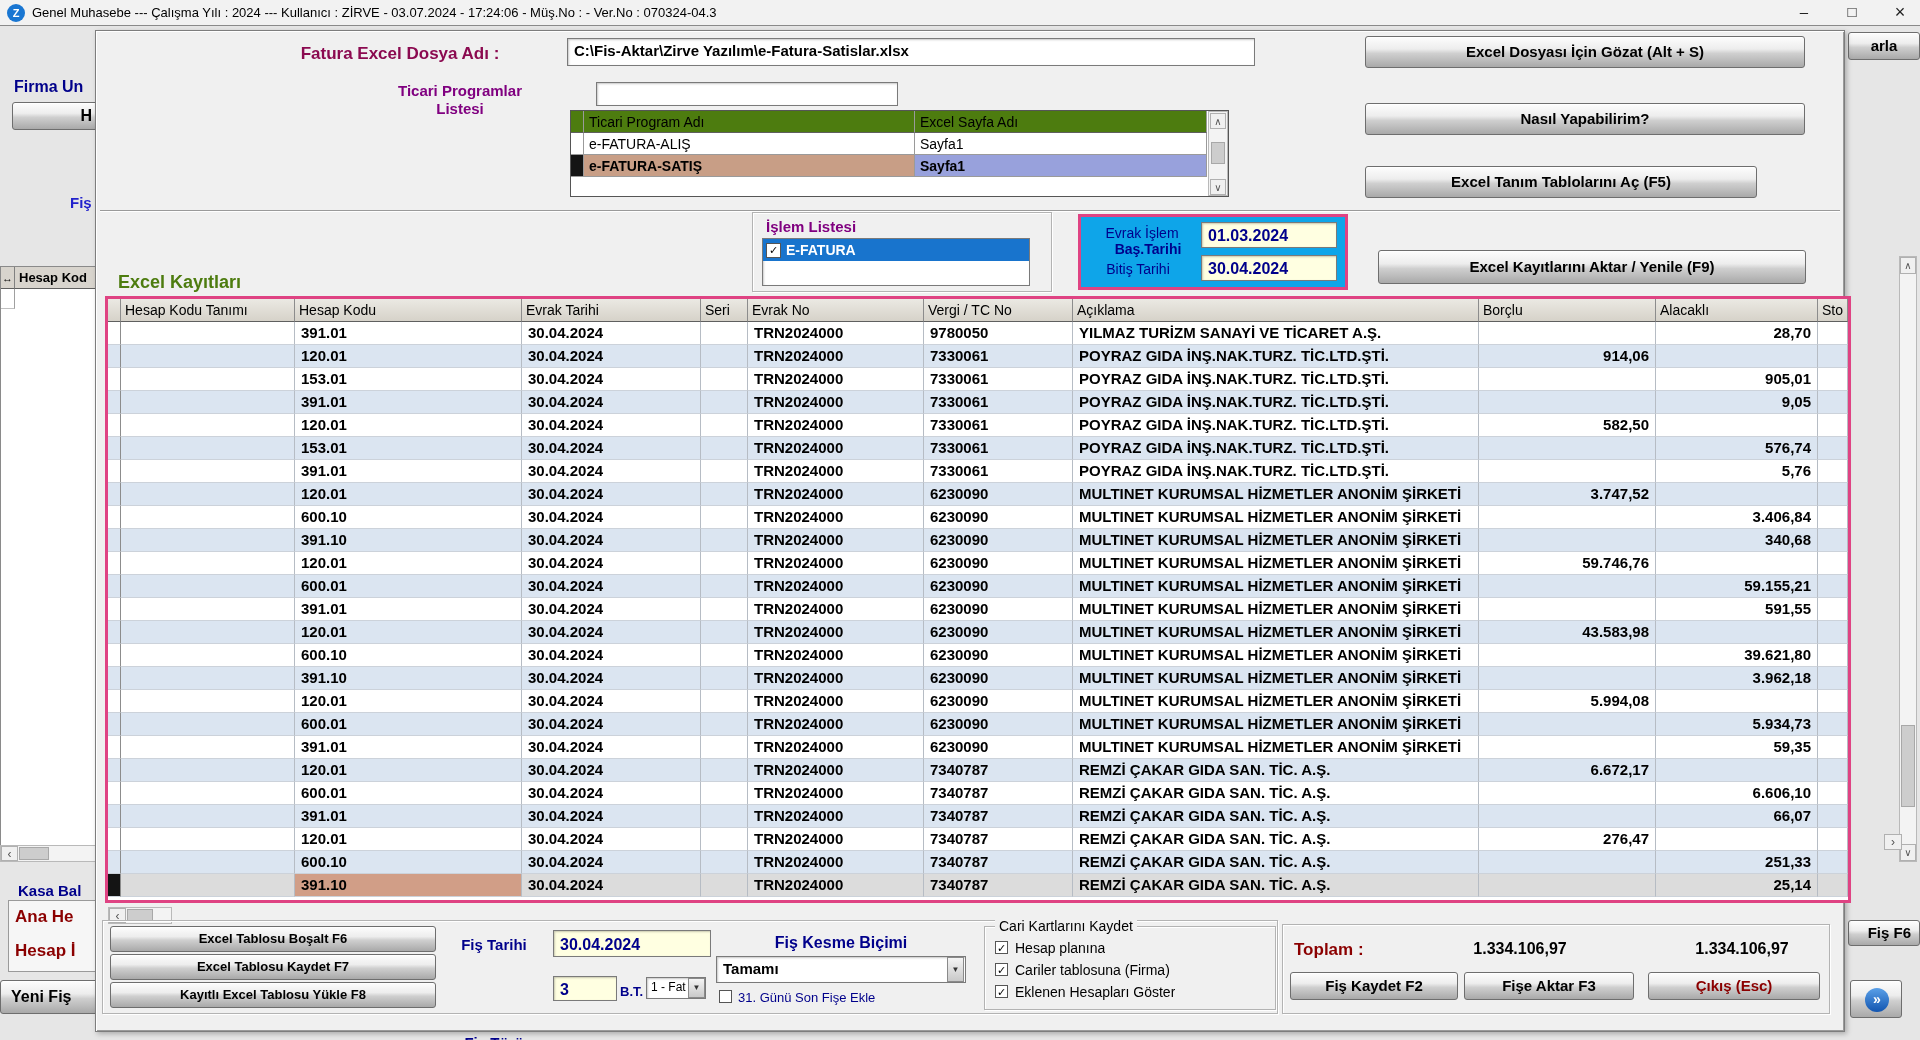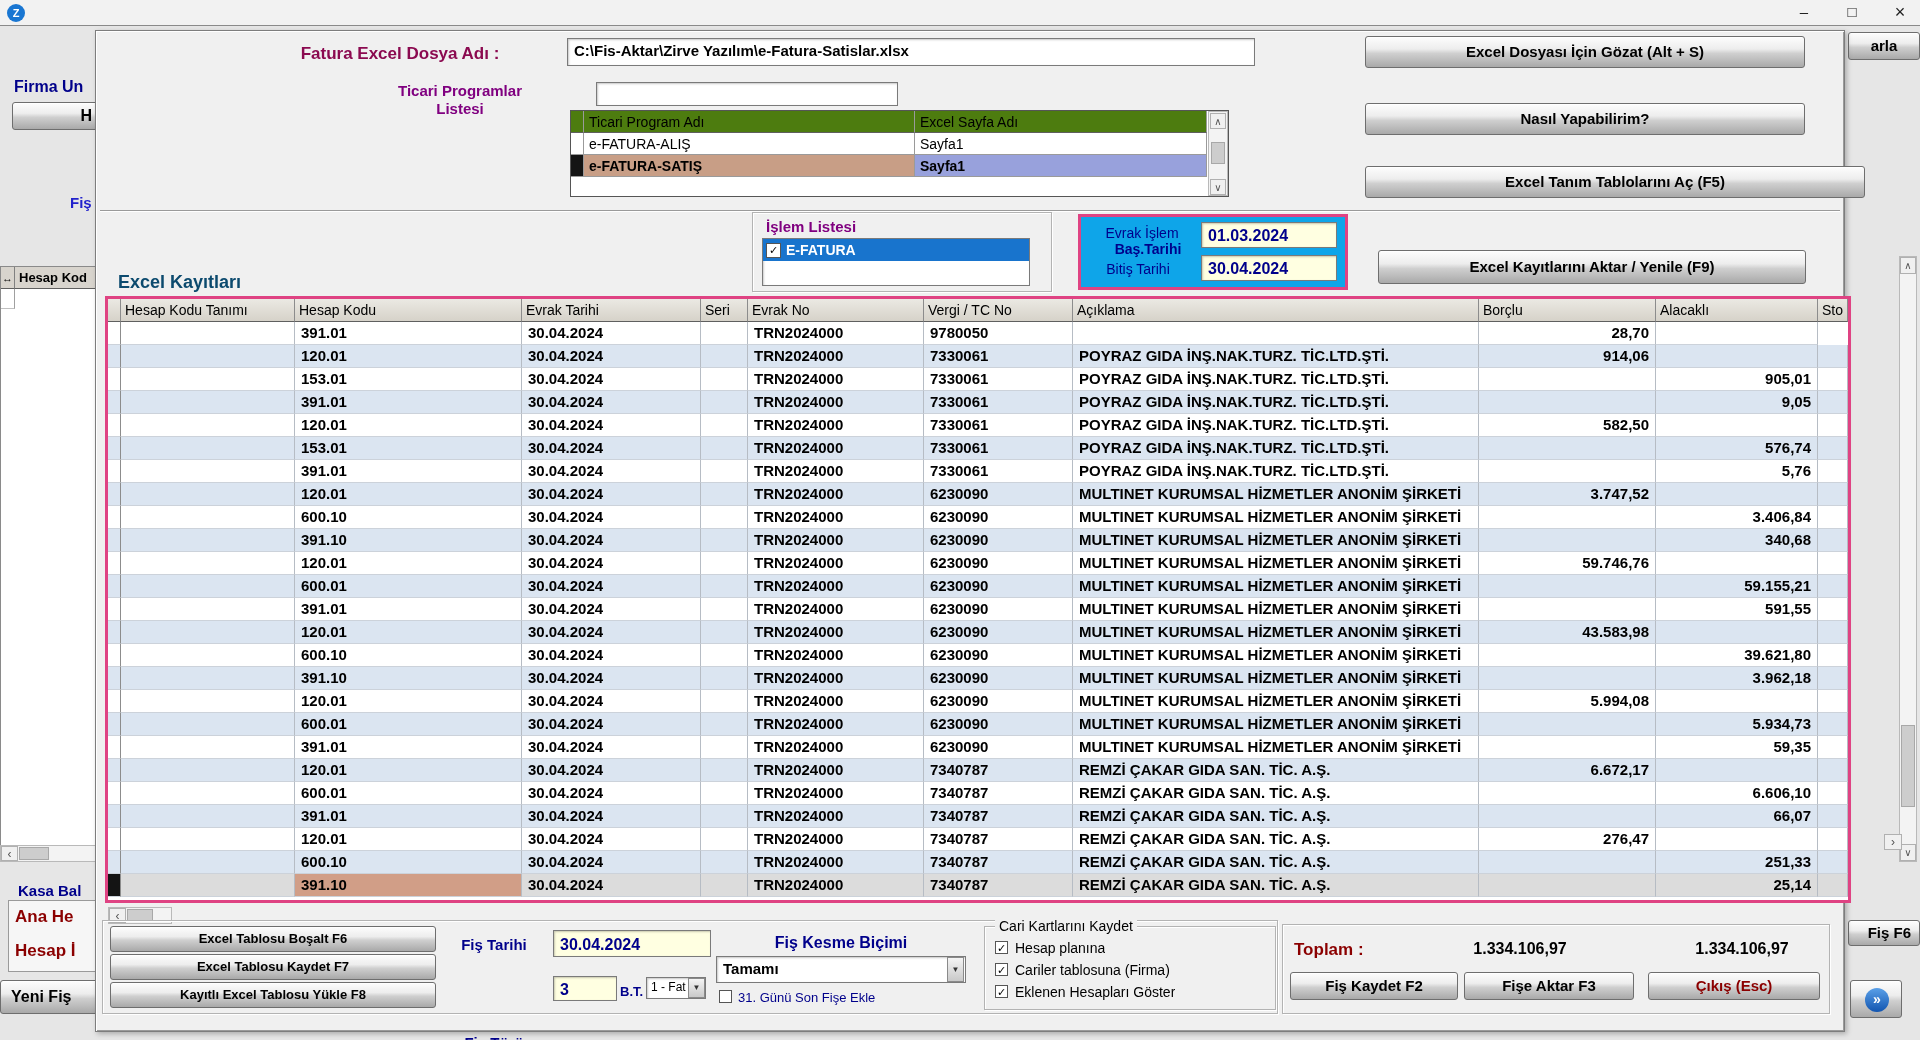--- a/index.html
+++ b/index.html
@@ -66,20 +66,21 @@
              display:flex;align-items:center;gap:5px;padding:0 3px;}
   .datebox{border:3px solid #df4383;background:#0ea5e9;}
   .legend{position:absolute;top:-9px;left:10px;background:#f0f0f0;padding:0 4px;font-size:14px;}
   .nowrap{white-space:nowrap;overflow:hidden;}
 </style>
 </head>
 <body>
 
 <div class="abs titlebar">
   <div class="abs appicon">Z</div>
+  <div class="abs apptitle">Genel Muhasebe  ---  Çalışma Yılı : 2024  ---  Kullanıcı : ZİRVE - 03.07.2024 - 17:24:06 - Müş.No :  - Ver.No : 070324-04.3</div>
   <div class="abs wbtn" style="left:1782px;">–</div>
   <div class="abs wbtn" style="left:1830px;">□</div>
   <div class="abs wbtn" style="left:1878px;font-size:18px;">×</div>
 </div>
 
 <div class="abs" style="left:0;top:26px;width:1920px;height:1014px;background:#e6e6e6;">
   <div class="abs lbl-navy nowrap" style="left:14px;top:52px;width:80px;font-size:16px;">Firma Un</div>
   <div class="abs btn3d" style="left:12px;top:76px;width:86px;height:28px;line-height:26px;font-size:16px;text-align:right;padding-right:5px;">H</div>
   <div class="abs lbl-navy" style="left:70px;top:168px;font-size:15px;color:#2222cc;">Fiş</div>
 
@@ -136,21 +137,21 @@
   </div>
   <div class="abs sb" style="left:637px;top:0;width:20px;height:85px;">
     <div class="abs sb-btn" style="left:1px;top:1px;width:16px;height:16px;line-height:15px;font-size:10px;">∧</div>
     <div class="abs sb-thumb" style="left:2px;top:30px;width:14px;height:22px;"></div>
     <div class="abs sb-btn" style="left:1px;top:67px;width:16px;height:16px;line-height:15px;font-size:10px;">∨</div>
   </div>
 </div>
 
 <div class="abs btn3d" style="left:1365px;top:36px;width:440px;height:32px;line-height:30px;">Excel Dosyası İçin Gözat (Alt + S)</div>
 <div class="abs btn3d" style="left:1365px;top:103px;width:440px;height:32px;line-height:30px;">Nasıl Yapabilirim?</div>
-<div class="abs btn3d" style="left:1365px;top:166px;width:500px;height:32px;line-height:30px;">Excel Tanım Tablolarını Aç (F5)</div>
+<div class="abs btn3d" style="left:1365px;top:166px;width:392px;height:32px;line-height:30px;">Excel Tanım Tablolarını Aç (F5)</div>
 
 <div class="abs groove" style="left:100px;top:210px;width:1740px;height:0;"></div>
 
 <div class="abs gbox" style="left:752px;top:212px;width:300px;height:80px;"></div>
 <div class="abs lbl-purple nowrap" style="left:766px;top:218px;font-size:15px;">İşlem Listesi</div>
 <div class="abs lb" style="left:762px;top:238px;width:268px;height:48px;">
   <div class="lb-selrow">
     <span class="chk">✓</span>
     <span>E-FATURA</span>
   </div>
@@ -159,21 +160,21 @@
 <div class="abs datebox" style="left:1078px;top:214px;width:270px;height:76px;">
   <div class="abs lbl-navy r nowrap" style="left:8px;top:8px;width:106px;font-size:14px;font-weight:normal;color:#00008b;">Evrak İşlem</div>
   <div class="abs lbl-navy r nowrap" style="left:14px;top:24px;width:106px;font-size:14px;font-weight:bold;color:#00008b;">Baş.Tarihi</div>
   <div class="abs inputbox cream" style="left:120px;top:5px;width:136px;height:26px;line-height:20px;">01.03.2024</div>
   <div class="abs lbl-navy r nowrap" style="left:0px;top:44px;width:114px;font-size:14px;font-weight:normal;color:#00008b;">Bitiş Tarihi</div>
   <div class="abs inputbox cream" style="left:120px;top:38px;width:136px;height:26px;line-height:20px;">30.04.2024</div>
 </div>
 
 <div class="abs btn3d" style="left:1378px;top:250px;width:428px;height:34px;line-height:32px;">Excel Kayıtlarını Aktar / Yenile (F9)</div>
 
-<div class="abs lbl-navy nowrap" style="left:118px;top:272px;font-size:18px;color:#0c4a6e;">Excel Kayıtları</div>
+<div class="abs lbl-navy nowrap" style="left:118px;top:272px;font-size:18px;color:#4d7c0f;">Excel Kayıtları</div>
 
 <div class="abs pinkbox" style="left:105px;top:296px;width:1746px;height:607px;overflow:hidden;">
   <div class="xgrid" id="xt-head" style="width:1740px;">
       <div class="hc c0"></div>
       <div class="hc c1">Hesap Kodu Tanımı</div>
       <div class="hc c2">Hesap Kodu</div>
       <div class="hc c3">Evrak Tarihi</div>
       <div class="hc c4">Seri</div>
       <div class="hc c5">Evrak No</div>
       <div class="hc c6">Vergi / TC No</div>
@@ -184,20 +185,21 @@
     </div>
   <div id="xt-body">
       <div class="xgrid trow" style="width: 1740px;">
         <div class="tc c0"></div>
         <div class="tc c1"></div>
         <div class="tc c2">391.01</div>
         <div class="tc c3">30.04.2024</div>
         <div class="tc c4"></div>
         <div class="tc c5">TRN2024000</div>
         <div class="tc c6">9780050</div>
+        <div class="tc c7">YILMAZ TURİZM SANAYİ VE TİCARET A.Ş.</div>
         <div class="tc c8"></div>
         <div class="tc c9">28,70</div>
         <div class="tc c10"></div>
       </div>
       <div class="xgrid trow alt" style="width: 1740px;">
         <div class="tc c0"></div>
         <div class="tc c1"></div>
         <div class="tc c2">120.01</div>
         <div class="tc c3">30.04.2024</div>
         <div class="tc c4"></div>

